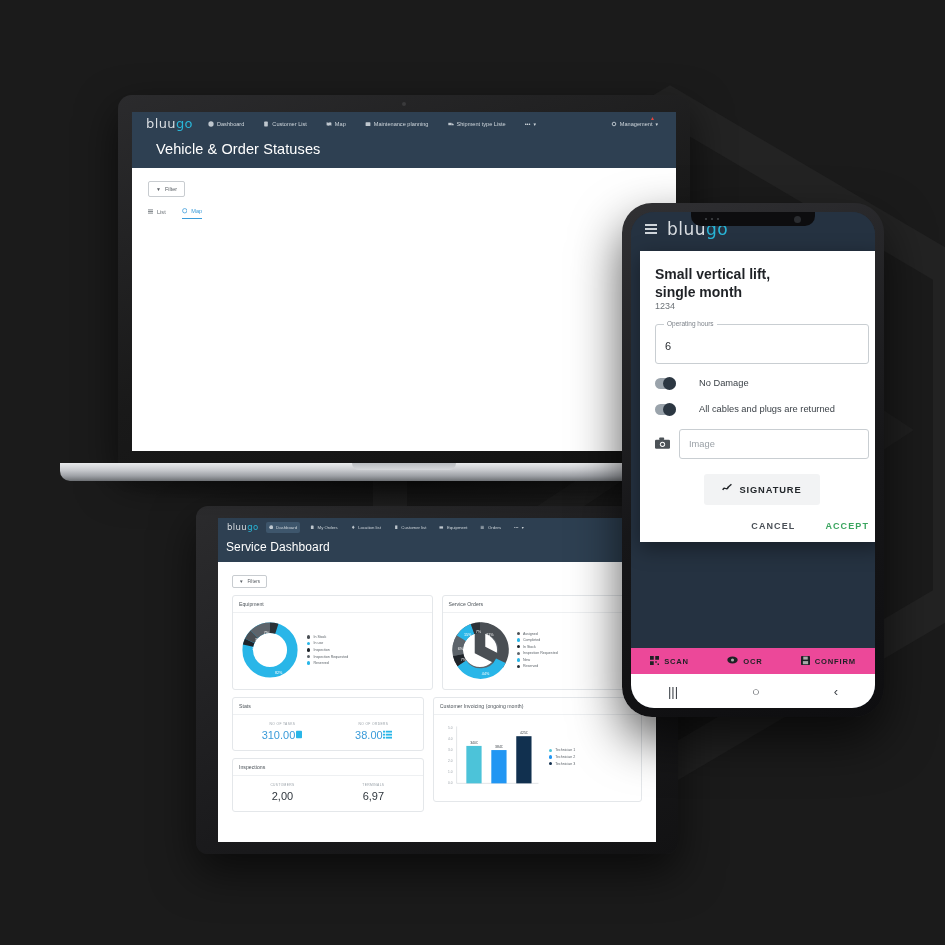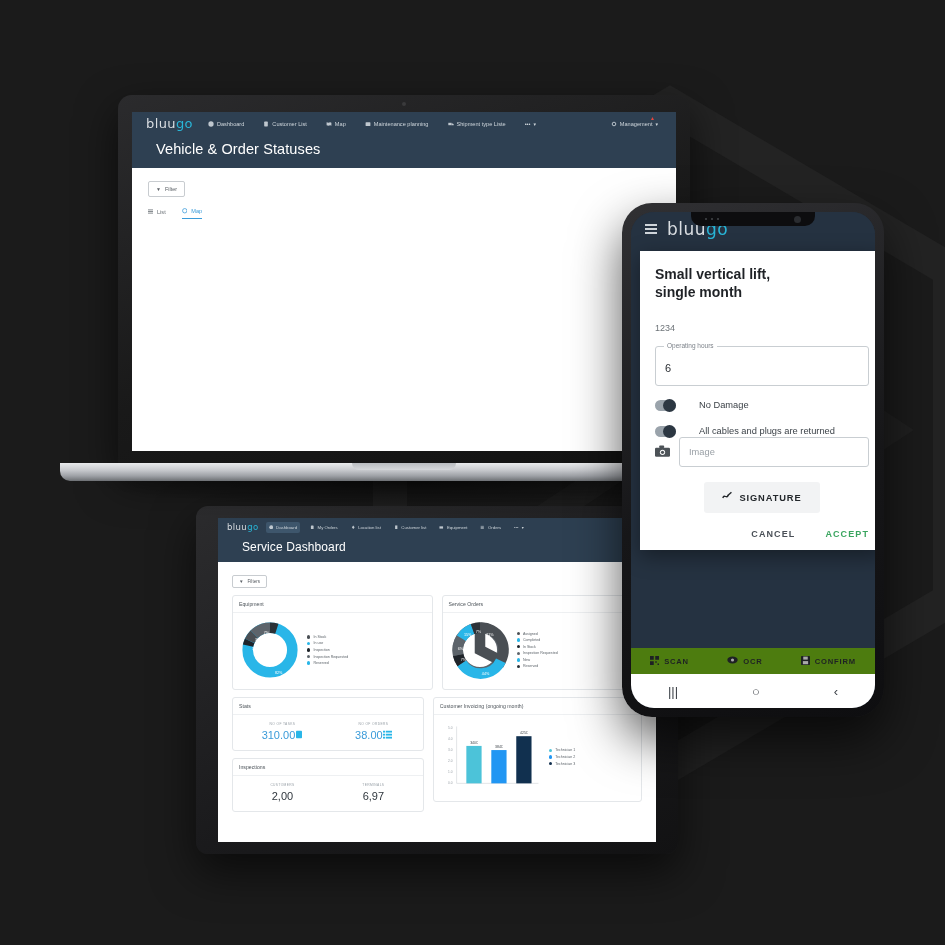--- a/index.html
+++ b/index.html
@@ -112,45 +112,45 @@
   .phone-nav { background:#253241; height:34px; display:flex; align-items:center; gap:10px; padding:0 14px; }
   .burger { display:flex; flex-direction:column; gap:2.5px; }
   .burger i { width:12px; height:1.6px; background:#cfd5da; display:block; }
   .phone-logo { font-family:"DejaVu Sans", sans-serif; font-size:17px; letter-spacing:.5px; line-height:1; }
 
   .sheet {
     position:absolute; left:9px; top:39px; width:244px; background:#fff;
     box-shadow:0 6px 20px rgba(0,0,0,.4); padding:14px 15px 11px; z-index:4;
   }
   .sheet h2 { font-size:14px; color:#1f2226; font-weight:700; line-height:1.3; }
-  .sheet .sub { font-size:9px; color:#6d7378; margin-top:22px; }
+  .sheet .sub { font-size:9px; color:#6d7378; margin-top:0; }
   .field { position:relative; border:1px solid #c9ced2; border-radius:3px; margin-top:13px; padding:11px 9px 9px; }
   .field .lab { position:absolute; top:-5px; left:8px; background:#fff; padding:0 3px; font-size:6.5px; color:#7d838a; }
   .field .val { font-size:11px; color:#2a2e33; }
   .toggle-row { display:flex; align-items:flex-start; gap:23px; margin-top:13px; }
   .tgl { width:21px; height:11px; border-radius:6px; position:relative; flex:0 0 auto; margin-top:1px; }
   .tgl.on { background:#9aa3ab; }
   .tgl.on .knob { position:absolute; right:0; top:-1px; width:13px;height:13px;border-radius:50%; background:#2c3742; }
   .tgl.off { background:#d5d8db; }
   .tgl.off .knob { position:absolute; left:-1px; top:-1px; width:13px;height:13px;border-radius:50%;
       background:#fff; box-shadow:0 1px 3px rgba(0,0,0,.35); }
   .tgl-lab { font-size:9.3px; color:#3c4248; line-height:1.35; }
-  .img-row { display:flex; align-items:center; gap:9px; }
+  .img-row { display:flex; align-items:center; gap:9px; margin-top:14px; }
   .img-field { flex:1; border:1px solid #c9ced2; border-radius:3px; padding:9px; font-size:9.3px; color:#9aa0a6; }
   .sigbtn {
     margin:15px auto 0; width:116px; background:#f2f3f4; border-radius:3px; padding:9px 0;
     display:flex; align-items:center; justify-content:center; gap:6px;
     font-size:9.3px; letter-spacing:.9px; color:#23272b; font-weight:700;
   }
   .sheet-actions { display:flex; justify-content:flex-end; gap:22px; margin-top:16px; }
   .sheet-actions span { font-size:9px; letter-spacing:1.1px; font-weight:700;margin-left:8px; }
   .cancel { color:#4a5057; } .accept { color:#3aa55f; }
 
   .phone-bottombar {
-    position:absolute; left:0; right:0; bottom:34px; height:26px; background:#4d7c0f;
+    position:absolute; left:0; right:0; bottom:34px; height:26px; background:#ec4899;
     display:flex; align-items:center; justify-content:space-around; z-index:3;
   }
   .pbitem { display:flex; align-items:center; gap:5px; font-size:7.6px; letter-spacing:.8px; color:#1e2124; font-weight:700; }
   .android-nav {
     position:absolute; left:0; right:0; bottom:0; height:34px; background:#fff;
     display:flex; align-items:center; justify-content:space-around; z-index:3;
   }
   .android-nav span { color:#3d4248; font-size:13px; }
 </style>
 </head>
@@ -219,21 +219,21 @@
                   <rect x="1.5" y="7" width="7" height="1.4" fill="#cfd6dc"></rect>
                 </svg></span>
             <span>Orders</span>
           </span>
           <span class="navitem" style="font-size:4.3px;padding:3px;">
             <span>•••</span>
             <span style="font-size:4px;">▾</span>
           </span>
         </div>
 
-        <div class="pagehead" style="padding:4px 24px 8px;">
+        <div class="pagehead" style="padding:4px 8px 8px;">
           <h1 style="font-size:12px;">Service Dashboard</h1>
         </div>
 
         <div class="appbody" style="padding:7px 14px;">
           <div class="filterbtn" style="font-size:4.6px;padding:3px 6px;">
             <span style="font-size:4.6px;">▼</span>
             <span>Filters</span>
           </div>
 
           <div style="display:flex;gap:9px;margin-top:7px;">

